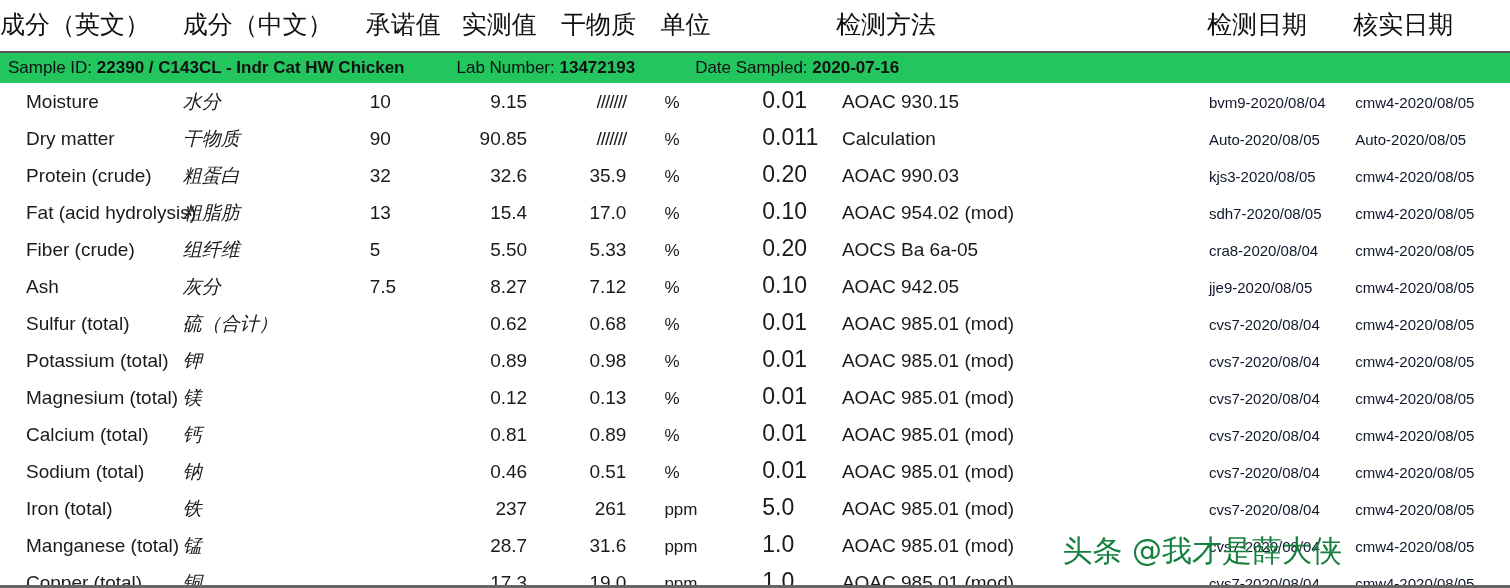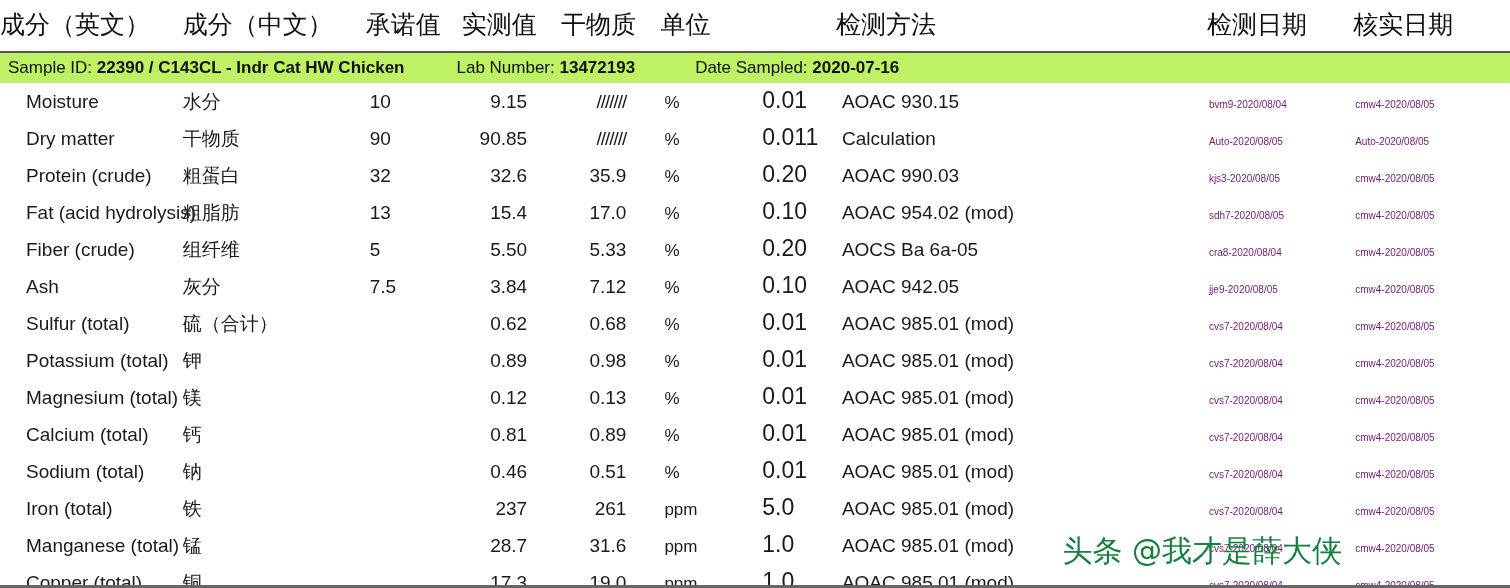--- a/index.html
+++ b/index.html
@@ -45,48 +45,48 @@
   .col-actual { width: 95px; }
   .col-dry    { width: 95px; }
   .col-unit   { width: 88px; }
   .col-gap    { width: 80px; }
   .col-method { width: 355px; }
   .col-test   { width: 140px; }
   .col-verify { width: 150px; }
   th.num-l, td.num-l { text-align: left; }
 
   .sample-bar td {
-    background: #bef264;
+    background: #22c55e;
     font-size: 17px;
     padding: 5px 0 5px 8px;
     white-space: nowrap;
     color: #111;
   }
   .sample-bar b { font-weight: bold; }
   .sample-bar .seg { display: inline-block; }
   .sample-bar .seg-sample { margin-right: 52px; }
   .sample-bar .seg-lab { margin-right: 60px; }
 
   tbody.rows td {
     font-size: 19px;
     padding: 4px 0 5px 0;
     color: #1a1a1a;
     vertical-align: baseline;
     white-space: nowrap;
   }
   tbody.rows td.en { padding-left: 26px; }
-  tbody.rows td.cn { font-size: 19px; }
+  tbody.rows td.cn { font-size: 19px; font-style: italic; }
   tbody.rows td.promise { text-align: left; padding-left: 4px; }
   tbody.rows td.value  { text-align: right; padding-right: 34px; }
   tbody.rows td.unit   { text-align: left; padding-left: 4px; font-size: 17px; }
   tbody.rows td.detect { text-align: left; padding-left: 10px; font-size: 23px; }
   tbody.rows td.method { padding-left: 6px; }
   tbody.rows td.date {
-    font-size: 10px;
-    color: #701a75;
+    font-size: 15px;
+    color: #0f172a;
     text-align: left;
     padding-left: 2px;
   }
   .slashes { font-size: 15px; letter-spacing: -1px; color: #333; }
 
   .watermark {
     position: absolute;
     right: 18px;
     bottom: 16px;
     font-size: 30px;
@@ -200,21 +200,21 @@
           <td class="unit">%</td>
           <td class="detect">0.20</td>
           <td class="method">AOCS Ba 6a-05</td>
           <td class="date">cra8-2020/08/04</td>
           <td class="date">cmw4-2020/08/05</td>
         </tr>
         <tr>
           <td class="en">Ash</td>
           <td class="cn">灰分</td>
           <td class="promise">7.5</td>
-          <td class="value">3.84</td>
+          <td class="value">8.27</td>
           <td class="value">7.12</td>
           <td class="unit">%</td>
           <td class="detect">0.10</td>
           <td class="method">AOAC 942.05</td>
           <td class="date">jje9-2020/08/05</td>
           <td class="date">cmw4-2020/08/05</td>
         </tr>
         <tr>
           <td class="en">Sulfur (total)</td>
           <td class="cn">硫（合计）</td>

